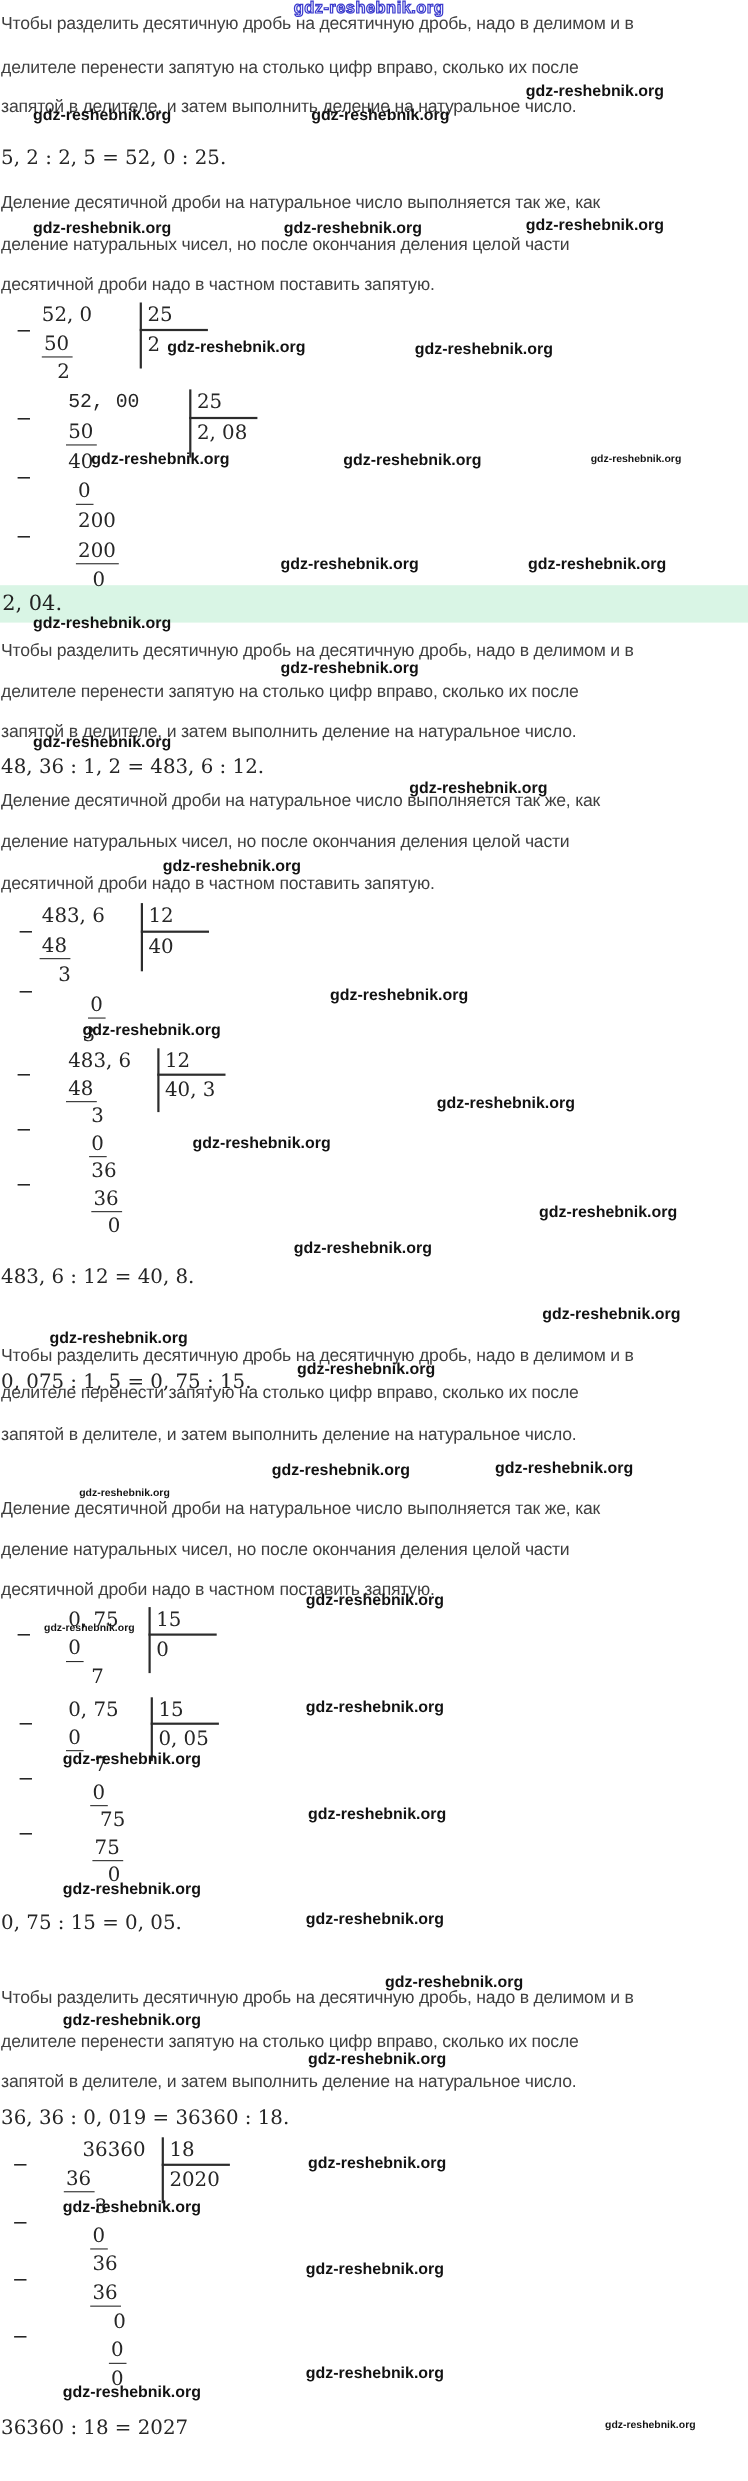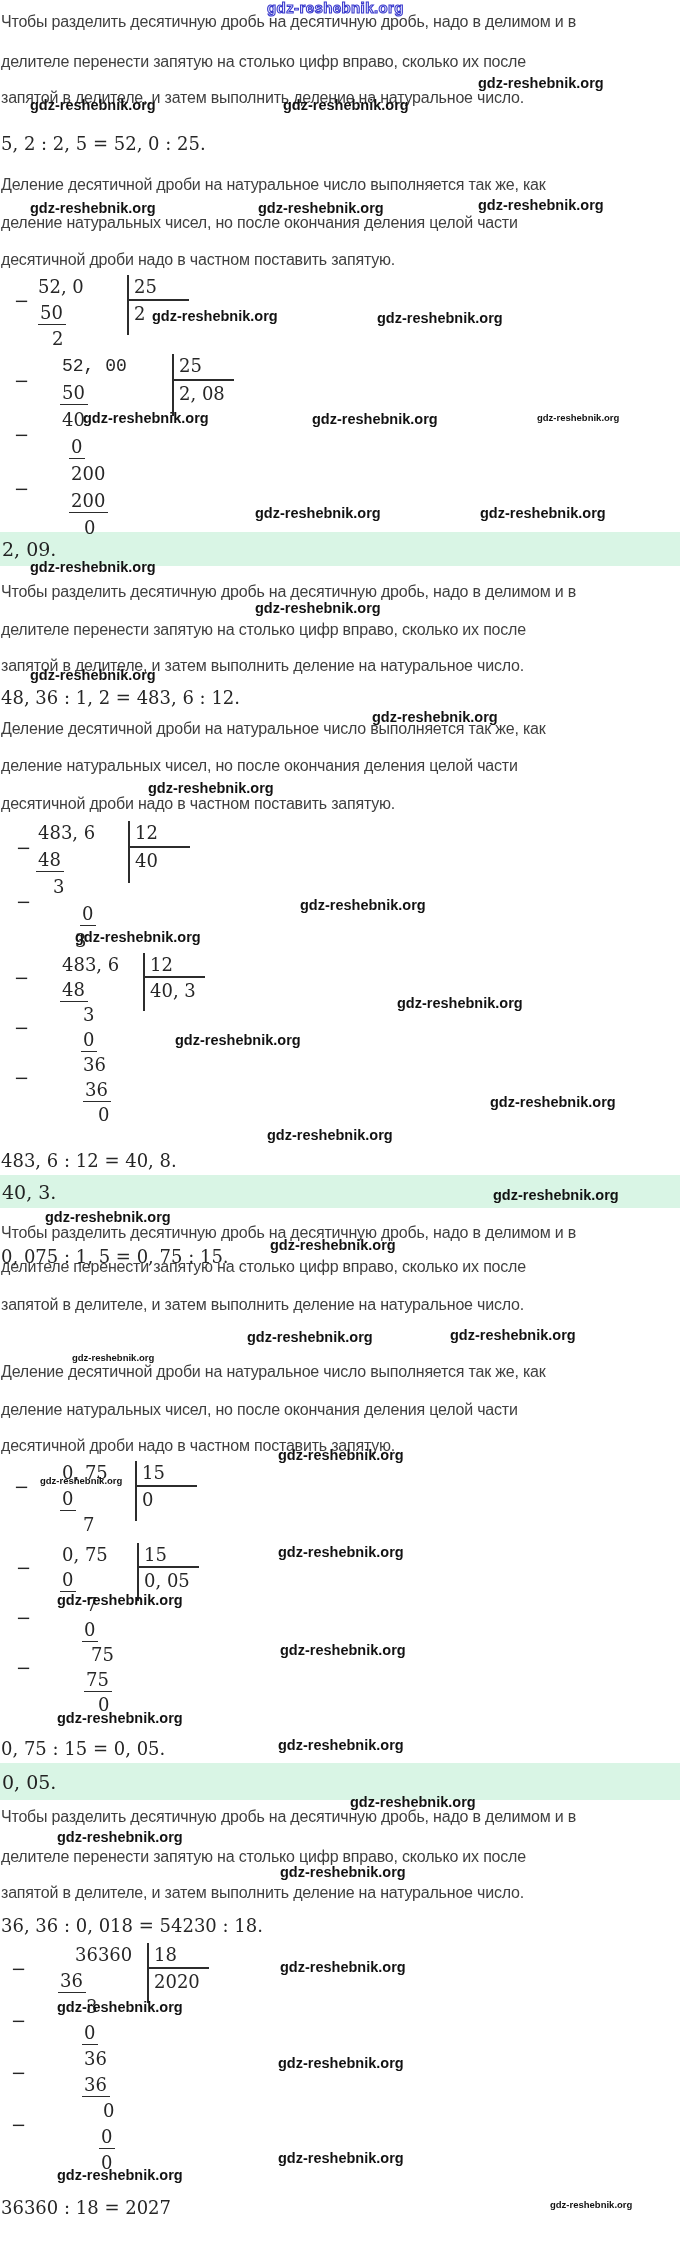--- a/index.html
+++ b/index.html
@@ -30,51 +30,45 @@
 <div class="page">
 
   <div class="tl" style="top:12px">Чтобы разделить десятичную дробь на десятичную дробь, надо в делимом и в</div>
   <div class="tl" style="top:52px">делителе перенести запятую на столько цифр вправо, сколько их после</div>
   <div class="tl" style="top:88px">запятой в делителе, и затем выполнить деление на натуральное число.</div>
   <div class="eq" style="top:133px">5, 2 : 2, 5 = 52, 0 : 25.</div>
   <div class="tl" style="top:175px">Деление десятичной дроби на натуральное число выполняется так же, как</div>
   <div class="tl" style="top:213px">деление натуральных чисел, но после окончания деления целой части</div>
   <div class="tl" style="top:250px">десятичной дроби надо в частном поставить запятую.</div>
   <div class="ans-bar" style="top:532px;height:34px">
-    <span class="ans-text">2, 09.</span>
+    <span class="ans-text">2, 04.</span>
   </div>
 
   <div class="tl" style="top:582px">Чтобы разделить десятичную дробь на десятичную дробь, надо в делимом и в</div>
   <div class="tl" style="top:620px">делителе перенести запятую на столько цифр вправо, сколько их после</div>
   <div class="tl" style="top:656px">запятой в делителе, и затем выполнить деление на натуральное число.</div>
   <div class="eq" style="top:687px">48, 36 : 1, 2 = 483, 6 : 12.</div>
   <div class="tl" style="top:719px">Деление десятичной дроби на натуральное число выполняется так же, как</div>
   <div class="tl" style="top:756px">деление натуральных чисел, но после окончания деления целой части</div>
   <div class="tl" style="top:794px">десятичной дроби надо в частном поставить запятую.</div>
   <div class="eq" style="top:1150px">483, 6 : 12 = 40, 8.</div>
-  <div class="ans-bar" style="top:1175px;height:33px">
-    <span class="ans-text">40, 3.</span>
-  </div>
 
   <div class="tl" style="top:1223px">Чтобы разделить десятичную дробь на десятичную дробь, надо в делимом и в</div>
   <div class="tl" style="top:1257px">делителе перенести запятую на столько цифр вправо, сколько их после</div>
   <div class="tl" style="top:1295px">запятой в делителе, и затем выполнить деление на натуральное число.</div>
   <div class="eq" style="top:1246px">0, 075 : 1, 5 = 0, 75 : 15.</div>
   <div class="tl" style="top:1362px">Деление десятичной дроби на натуральное число выполняется так же, как</div>
   <div class="tl" style="top:1400px">деление натуральных чисел, но после окончания деления целой части</div>
   <div class="tl" style="top:1436px">десятичной дроби надо в частном поставить запятую.</div>
   <div class="eq" style="top:1738px">0, 75 : 15 = 0, 05.</div>
-  <div class="ans-bar" style="top:1763px;height:37px">
-    <span class="ans-text">0, 05.</span>
-  </div>
 
   <div class="tl" style="top:1807px">Чтобы разделить десятичную дробь на десятичную дробь, надо в делимом и в</div>
   <div class="tl" style="top:1847px">делителе перенести запятую на столько цифр вправо, сколько их после</div>
   <div class="tl" style="top:1883px">запятой в делителе, и затем выполнить деление на натуральное число.</div>
-  <div class="eq" style="top:1915px">36, 36 : 0, 018 = 54230 : 18.</div>
+  <div class="eq" style="top:1915px">36, 36 : 0, 019 = 36360 : 18.</div>
   <div class="eq" style="top:2197px">36360 : 18 = 2027</div>
 
   <div id="division-layer">
       <div class="division" style="top: 277px;">
         <span class="div-num" style="left: 38px; top: 0px; text-align: center;">52, 0</span>
         <span class="div-num u" style="left: 40px; top: 26px;">50</span>
         <span class="div-minus" style="left: 14px; top: 15px;">−</span>
         <span class="div-num" style="left: 52px; top: 52px;">2</span>
         <span class="div-bar" style="left: 127px; top: -2px; height: 60px;"></span>
         <span class="div-q" style="left: 134px; top: 0px;">25</span>

